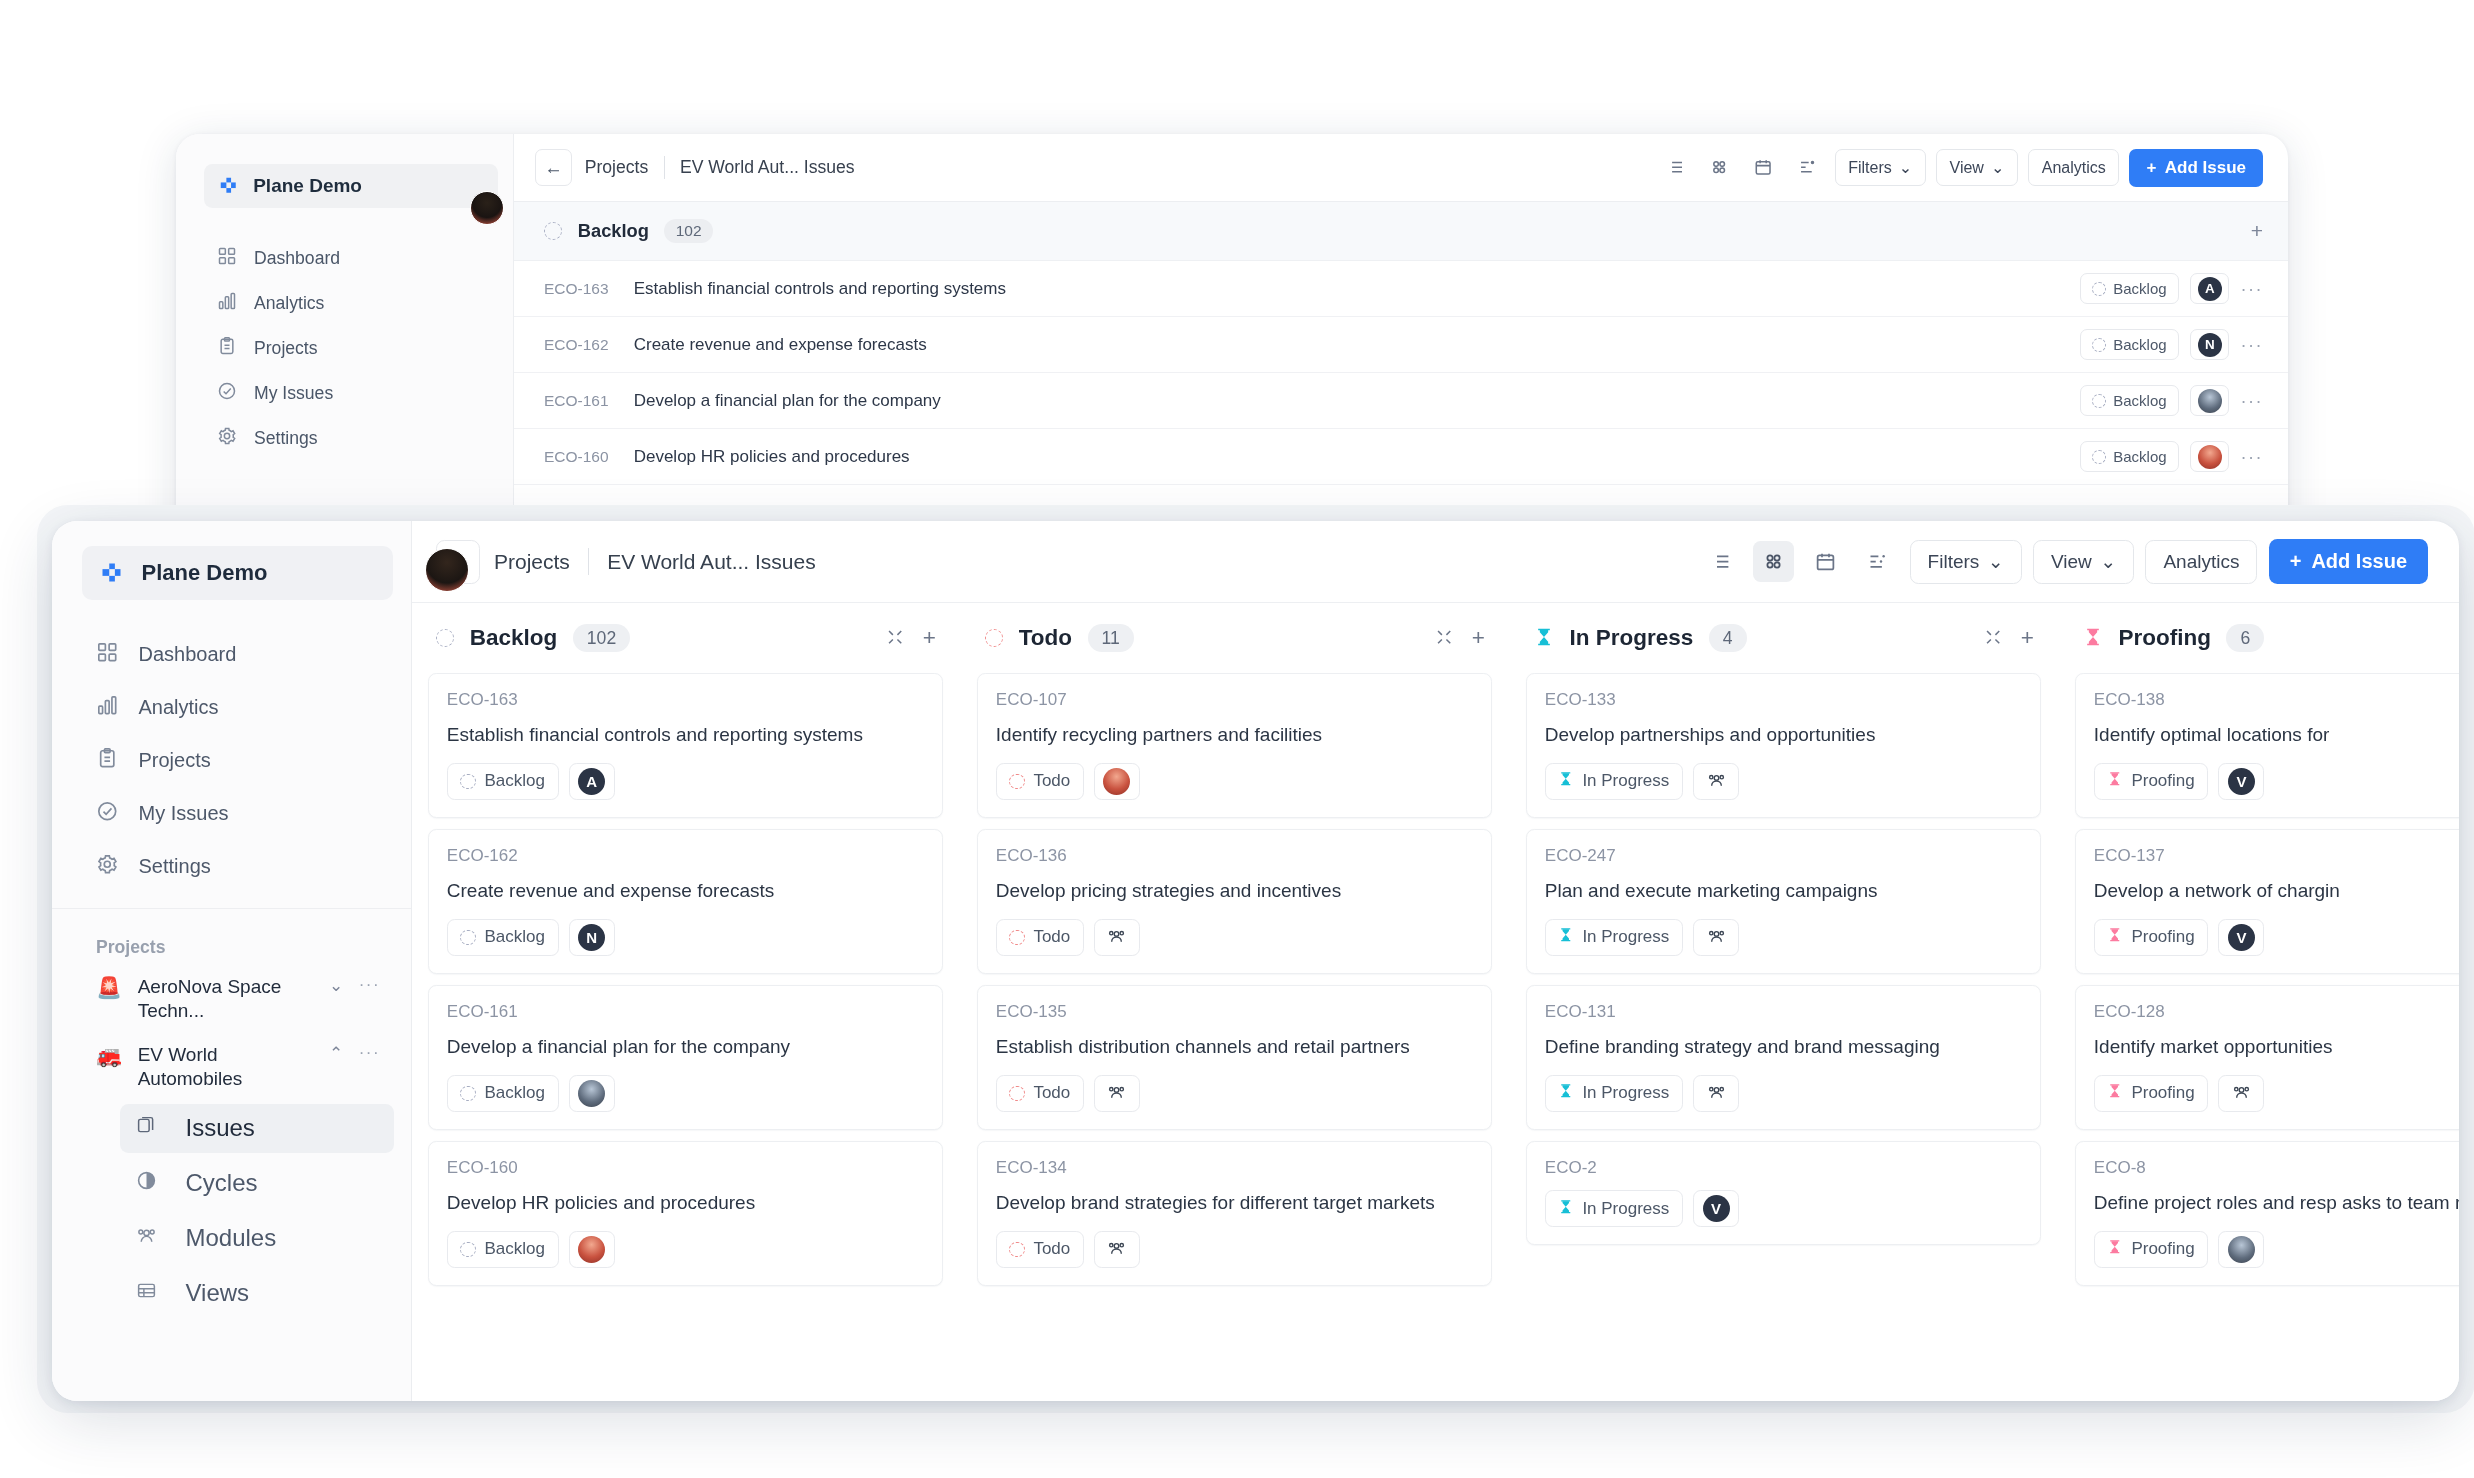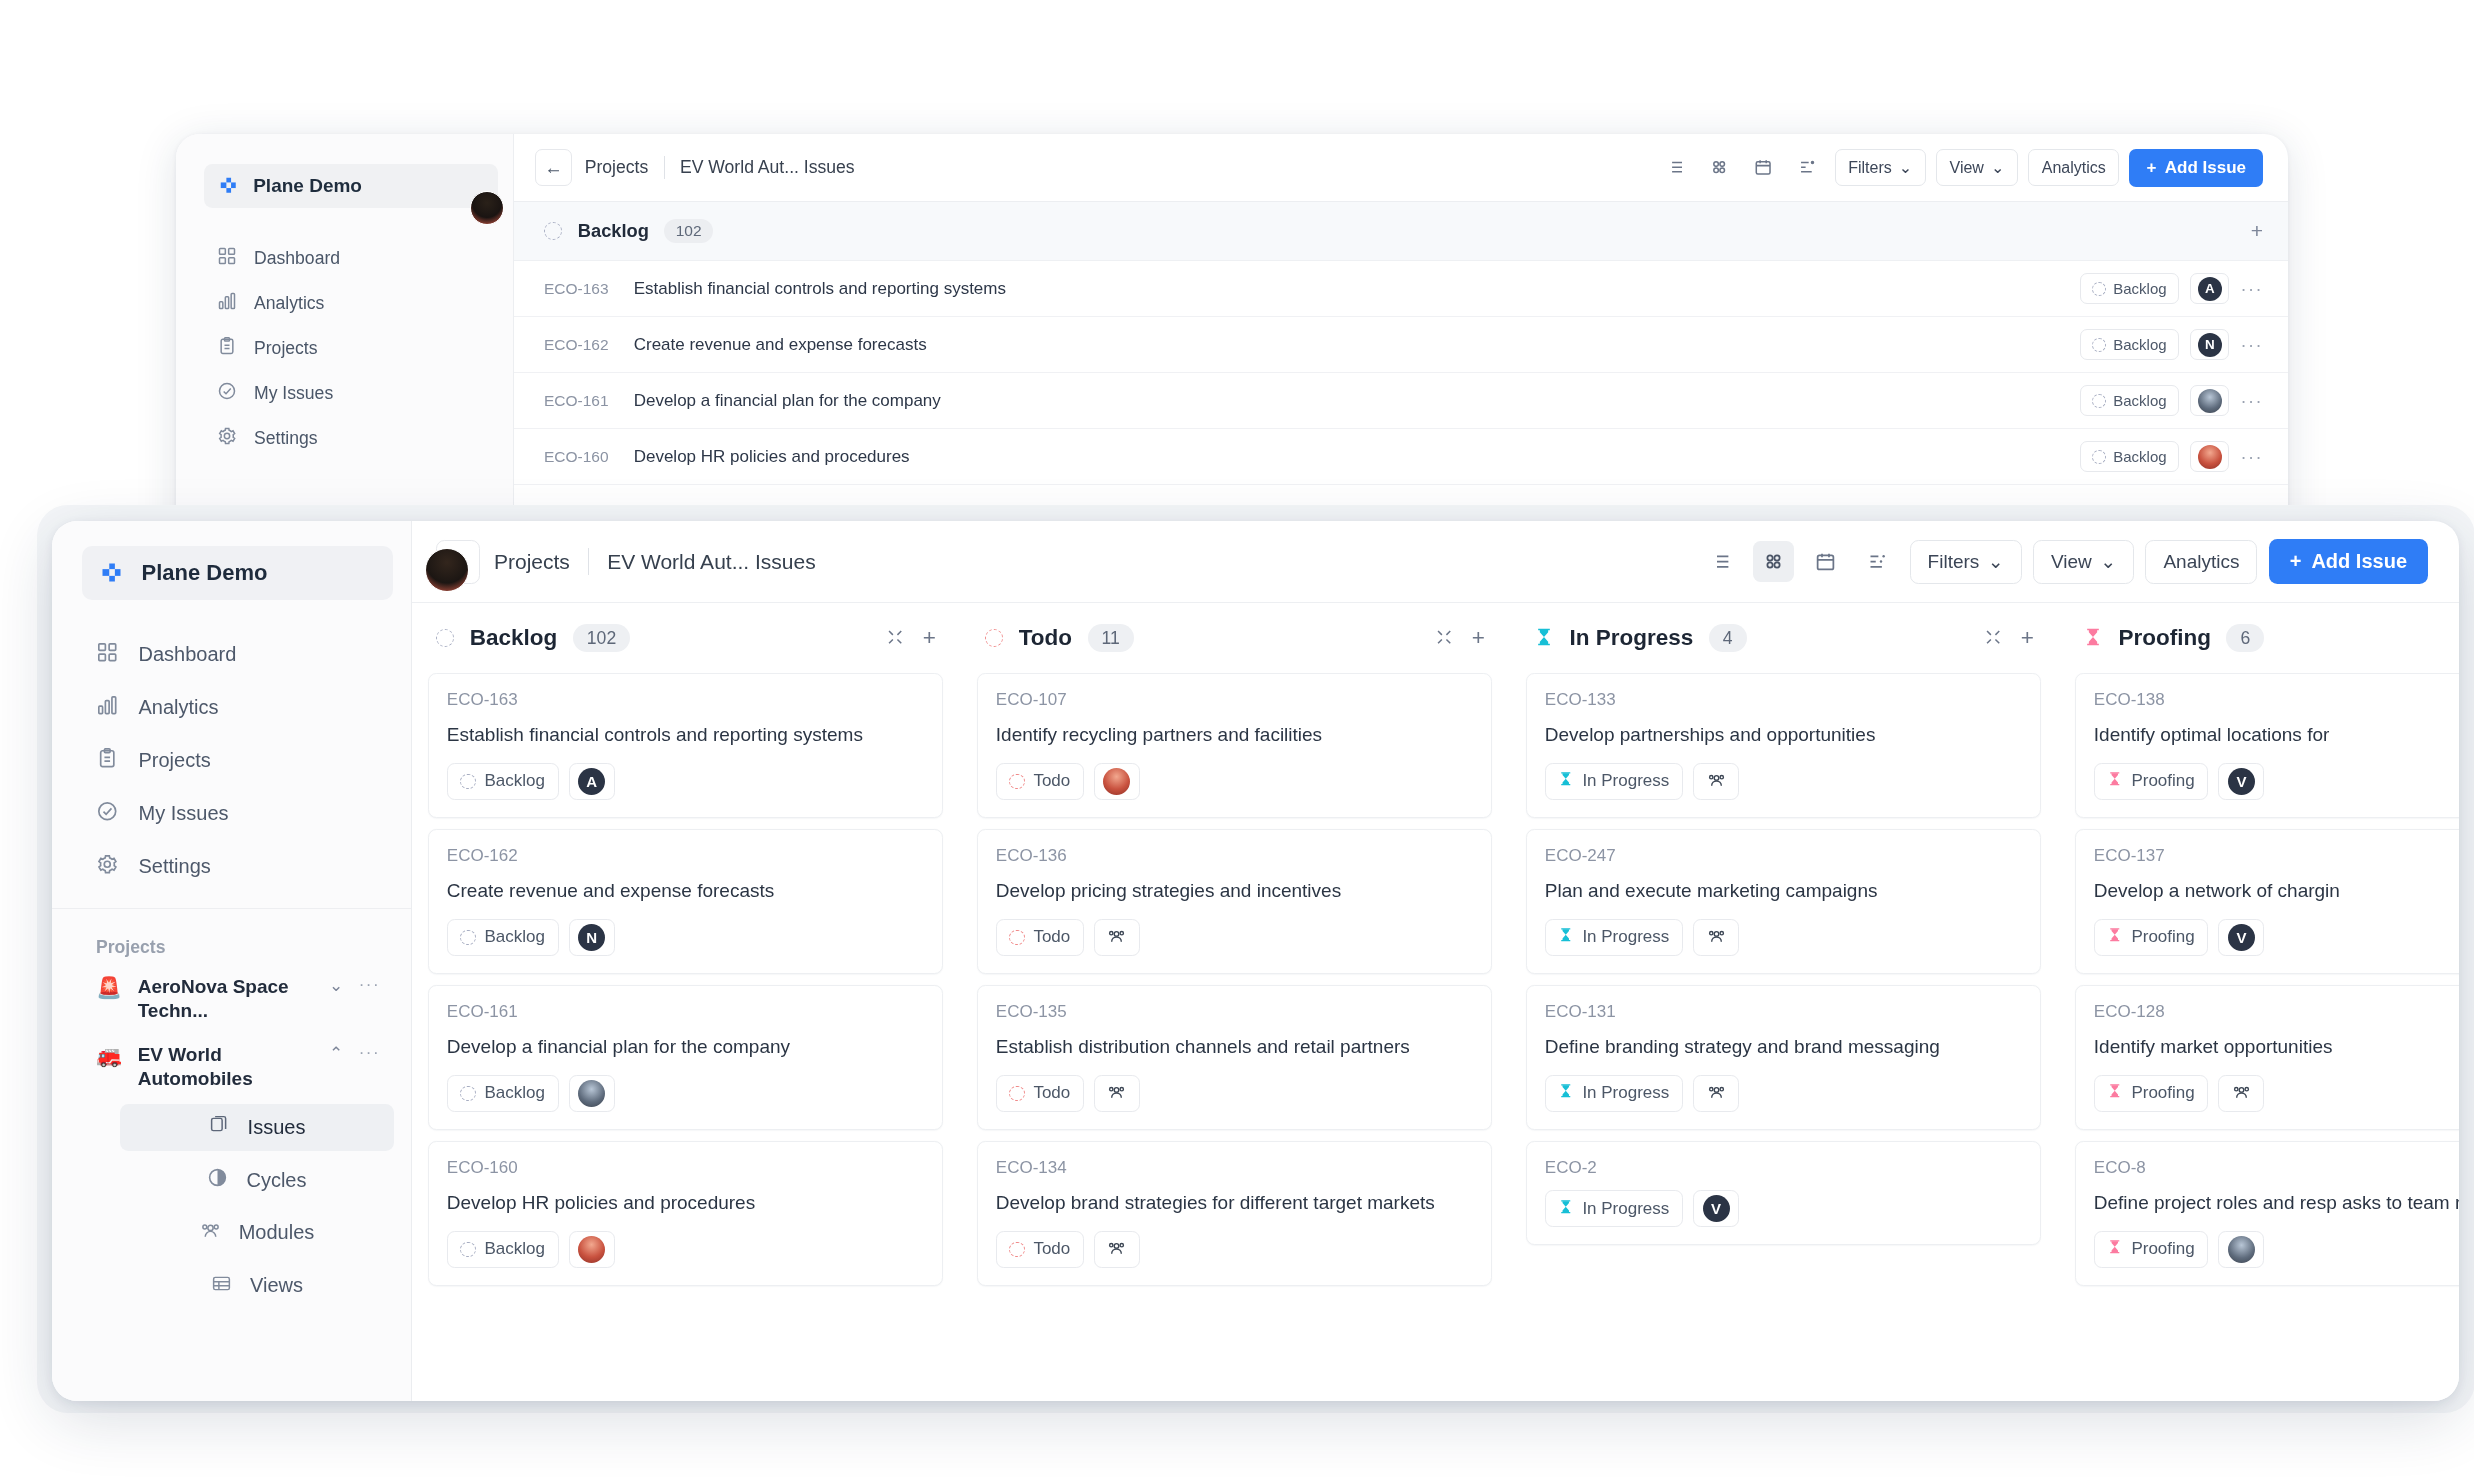--- a/index.html
+++ b/index.html
@@ -141,27 +141,27 @@
     padding:12.7px 28px 12.7px 44px;font-size:20px;color:#4d586a;
   }
   .f-sec-title {
     margin:28px 0 7px 44px; font-size:17.6px;color:#98a0ae;font-weight:600;
   }
   .f-proj {
     display:flex;align-items:flex-start;gap:15.5px;
     padding:10px 31px 10px 44px; font-size:19px;color:#222c3c;
   }
   .f-proj .emoji { font-size:21px; line-height:1.25; }
-  .f-proj .pname { flex:1; font-weight:700; line-height:1.26; }
+  .f-proj .pname { flex:1; font-weight:400; line-height:1.26; }
   .f-proj .chev { color:#7d8699; font-size:17px; }
   .f-proj .pdots { color:#9aa2b1; font-size:17px; letter-spacing:1.4px; }
   .f-sub {
-    display:flex;align-items:center;gap:18px;
+    display:flex;align-items:center;gap:29px;
     margin:2.8px 17px 2.8px 68px; padding:10.6px 15.5px; border-radius:8.4px;
-    font-size:20px;color:#4d586a;justify-content:center;
+    font-size:24px;color:#4d586a;
   }
   .f-sub.active { background:#eef0f3; color:#222c3c; }
 
   .f-main { flex:1; display:flex; flex-direction:column; min-width:0; }
   .f-topbar {
     height:82px; display:flex;align-items:center;
     padding:0 31px 0 24px; border-bottom:0.7px solid #edeff2; gap:14px;
   }
   .f-crumbs { display:flex;align-items:center;gap:18.3px;font-size:21px;color:#36404e; }
   .f-back-btn {

